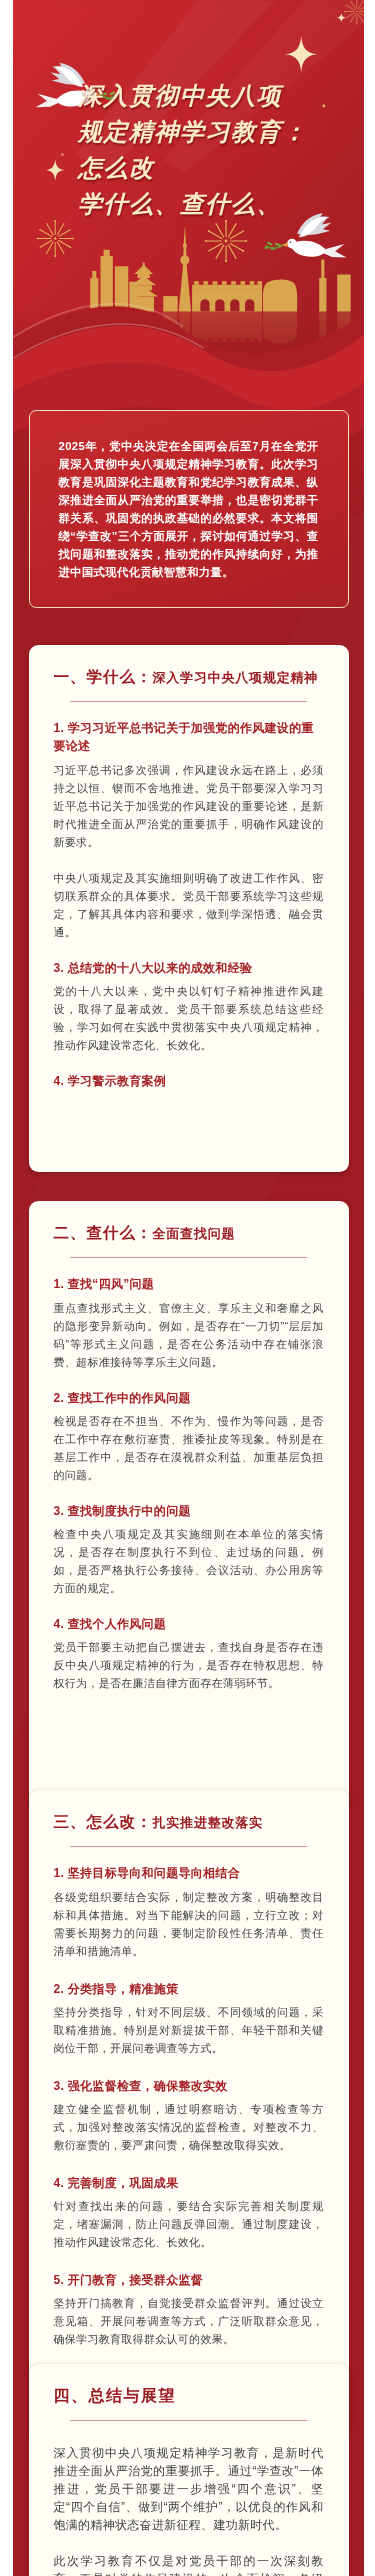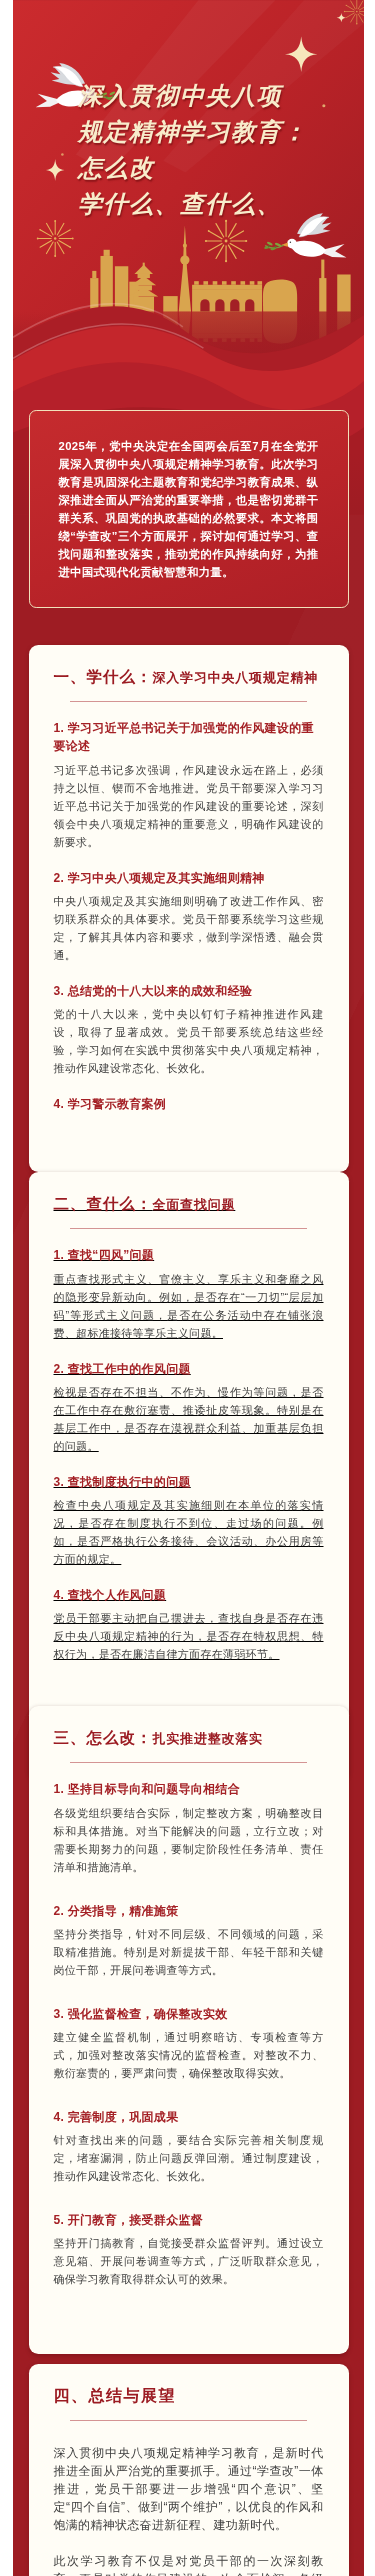--- a/index.html
+++ b/index.html
@@ -35,22 +35,22 @@
     margin:0;color:#ffffff;font-weight:700;
     font-size:11.3px;line-height:18px;letter-spacing:0.4px;text-align:justify;
   }
 
   .card{
     position:absolute;left:15.5px;width:320px;z-index:3;box-sizing:border-box;
     background:#fffdf6;border-radius:9.3px;padding:0 25px;
     box-shadow:0 1.5px 4.1px rgba(60,5,8,0.25);
   }
   .card1{top:645px;height:527px;}
-  .card2{top:1172px;height:608px;text-decoration:underline;}
-  .card3{top:1706px;height:648px;}
+  .card2{top:1201px;height:608px;}
+  .card3{top:1790px;height:648px;}
   .card4{top:2364px;height:381px;}
 
   .card-title{
     margin:21.6px 0 0 0;color:#9b1b22;white-space:nowrap;
   }
   .card-title .tb{
     font-family:"Liberation Sans","DejaVu Sans",sans-serif;
     font-weight:900;font-size:15.5px;letter-spacing:1px;
   }
   .card-title .ts{
@@ -58,21 +58,21 @@
     font-weight:700;font-size:13px;letter-spacing:0.8px;
   }
   .card4 .card-title{
     font-family:"Liberation Serif","DejaVu Serif",serif;
     font-weight:700;font-size:16px;letter-spacing:1.5px;
   }
   .divider{height:1px;background:#d49494;width:88%;margin:13.4px auto 0 auto;}
 
   .items{margin-top:17.5px;}
   .item + .item{margin-top:18px;}
-  .card3 .item + .item{margin-top:26px;}
+  .card3 .item + .item{margin-top:20px;}
   .item-h{
     margin:0;color:#a42025;font-weight:700;
     font-size:12px;line-height:18px;letter-spacing:0.3px;
   }
   .item-b{
     margin:5.2px 0 0 0;color:#3e3e3e;
     font-size:11px;line-height:18px;letter-spacing:0.3px;text-align:justify;
   }
   .card4 .para{
     margin:0;color:#3e3e3e;font-size:12px;line-height:18px;
@@ -220,24 +220,23 @@
     <section class="intro">
       <p>2025年，党中央决定在全国两会后至7月在全党开展深入贯彻中央八项规定精神学习教育。此次学习教育是巩固深化主题教育和党纪学习教育成果、纵深推进全面从严治党的重要举措，也是密切党群干群关系、巩固党的执政基础的必然要求。本文将围绕“学查改”三个方面展开，探讨如何通过学习、查找问题和整改落实，推动党的作风持续向好，为推进中国式现代化贡献智慧和力量。</p>
     </section>
 
     <section class="card card1">
       <h2 class="card-title"><span class="tb">一、学什么：</span><span class="ts">深入学习中央八项规定精神</span></h2>
       <div class="divider"></div>
       <div class="items">
         <div class="item">
           <h3 class="item-h">1. 学习习近平总书记关于加强党的作风建设的重要论述</h3>
-          <p class="item-b">习近平总书记多次强调，作风建设永远在路上，必须持之以恒、锲而不舍地推进。党员干部要深入学习习近平总书记关于加强党的作风建设的重要论述，深刻领会中央八项规定精神的重要意义，明确作风建设的新要求。</p>
-        </div>
-        <div class="item">
-          <h3 class="item-h">2. 学习中央八项规定及其实施细则精神</h3>
+          <p class="item-b">习近平总书记多次强调，作风建设永远在路上，必须持之以恒、锲而不舍地推进。党员干部要深入学习习近平总书记关于加强党的作风建设的重要论述，是新时代推进全面从严治党的重要抓手，明确作风建设的新要求。</p>
+        </div>
+        <div class="item">
           <p class="item-b">中央八项规定及其实施细则明确了改进工作作风、密切联系群众的具体要求。党员干部要系统学习这些规定，了解其具体内容和要求，做到学深悟透、融会贯通。</p>
         </div>
         <div class="item">
           <h3 class="item-h">3. 总结党的十八大以来的成效和经验</h3>
           <p class="item-b">党的十八大以来，党中央以钉钉子精神推进作风建设，取得了显著成效。党员干部要系统总结这些经验，学习如何在实践中贯彻落实中央八项规定精神，推动作风建设常态化、长效化。</p>
         </div>
         <div class="item">
           <h3 class="item-h">4. 学习警示教育案例</h3>
         </div>
       </div>

